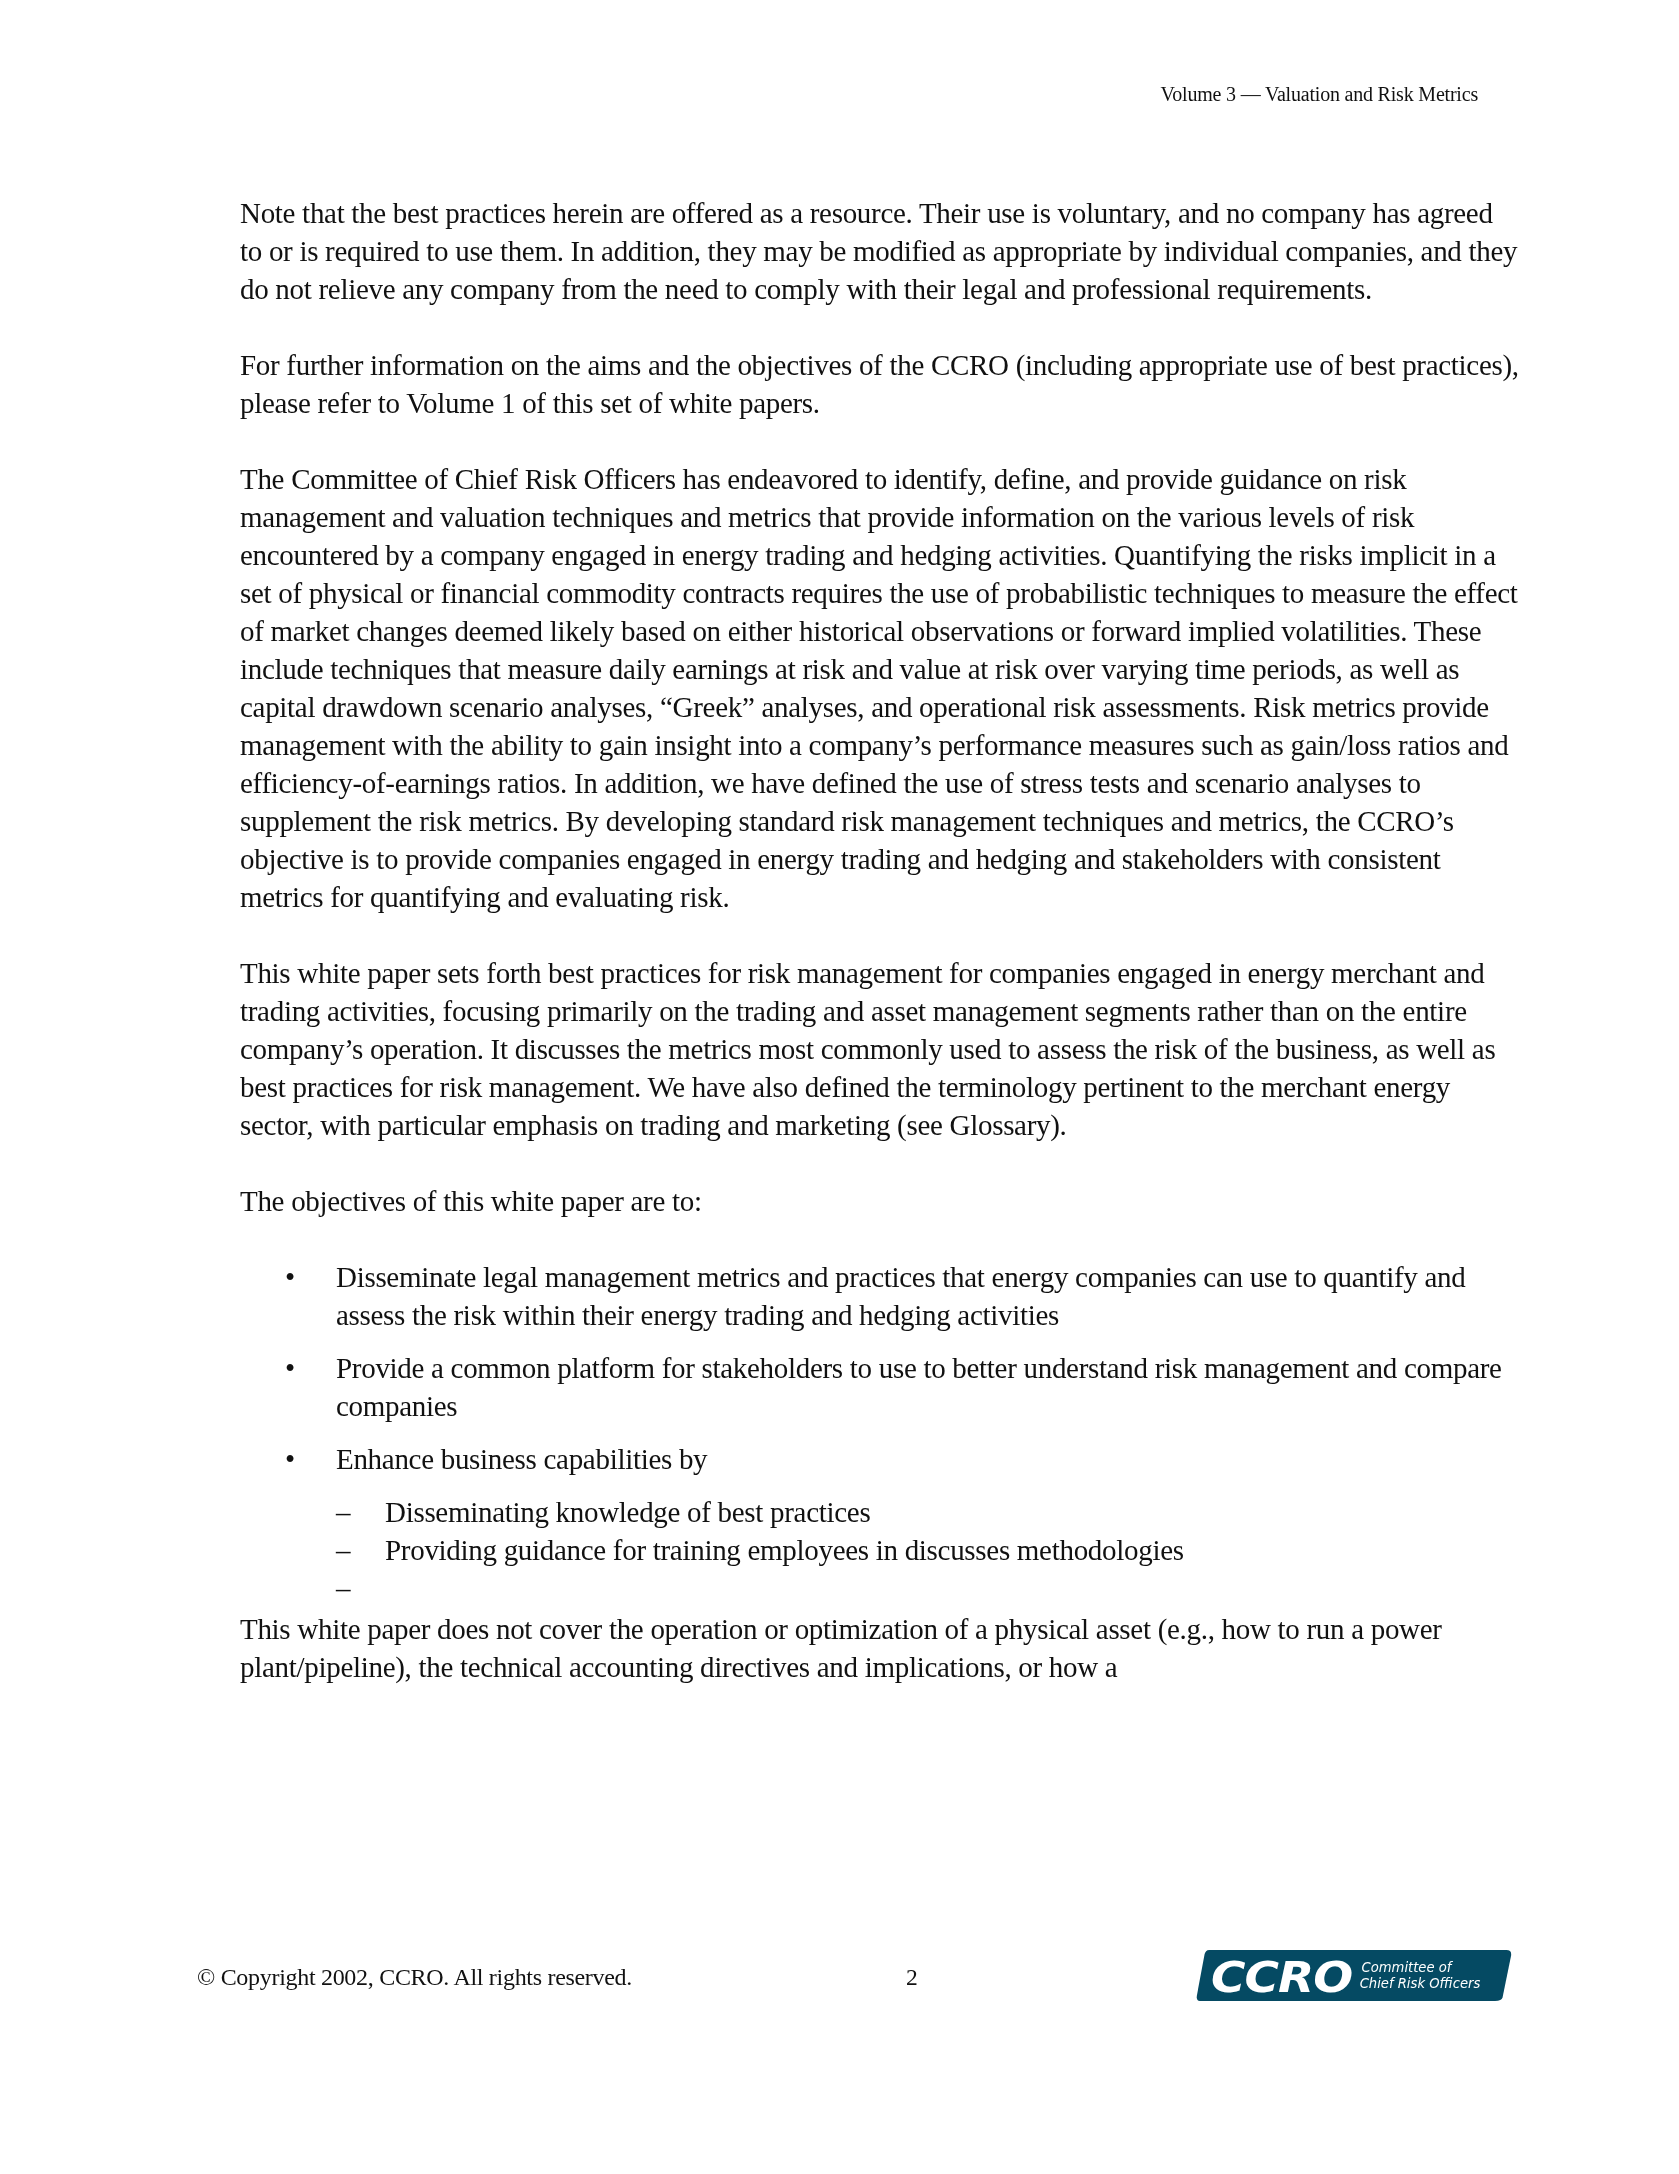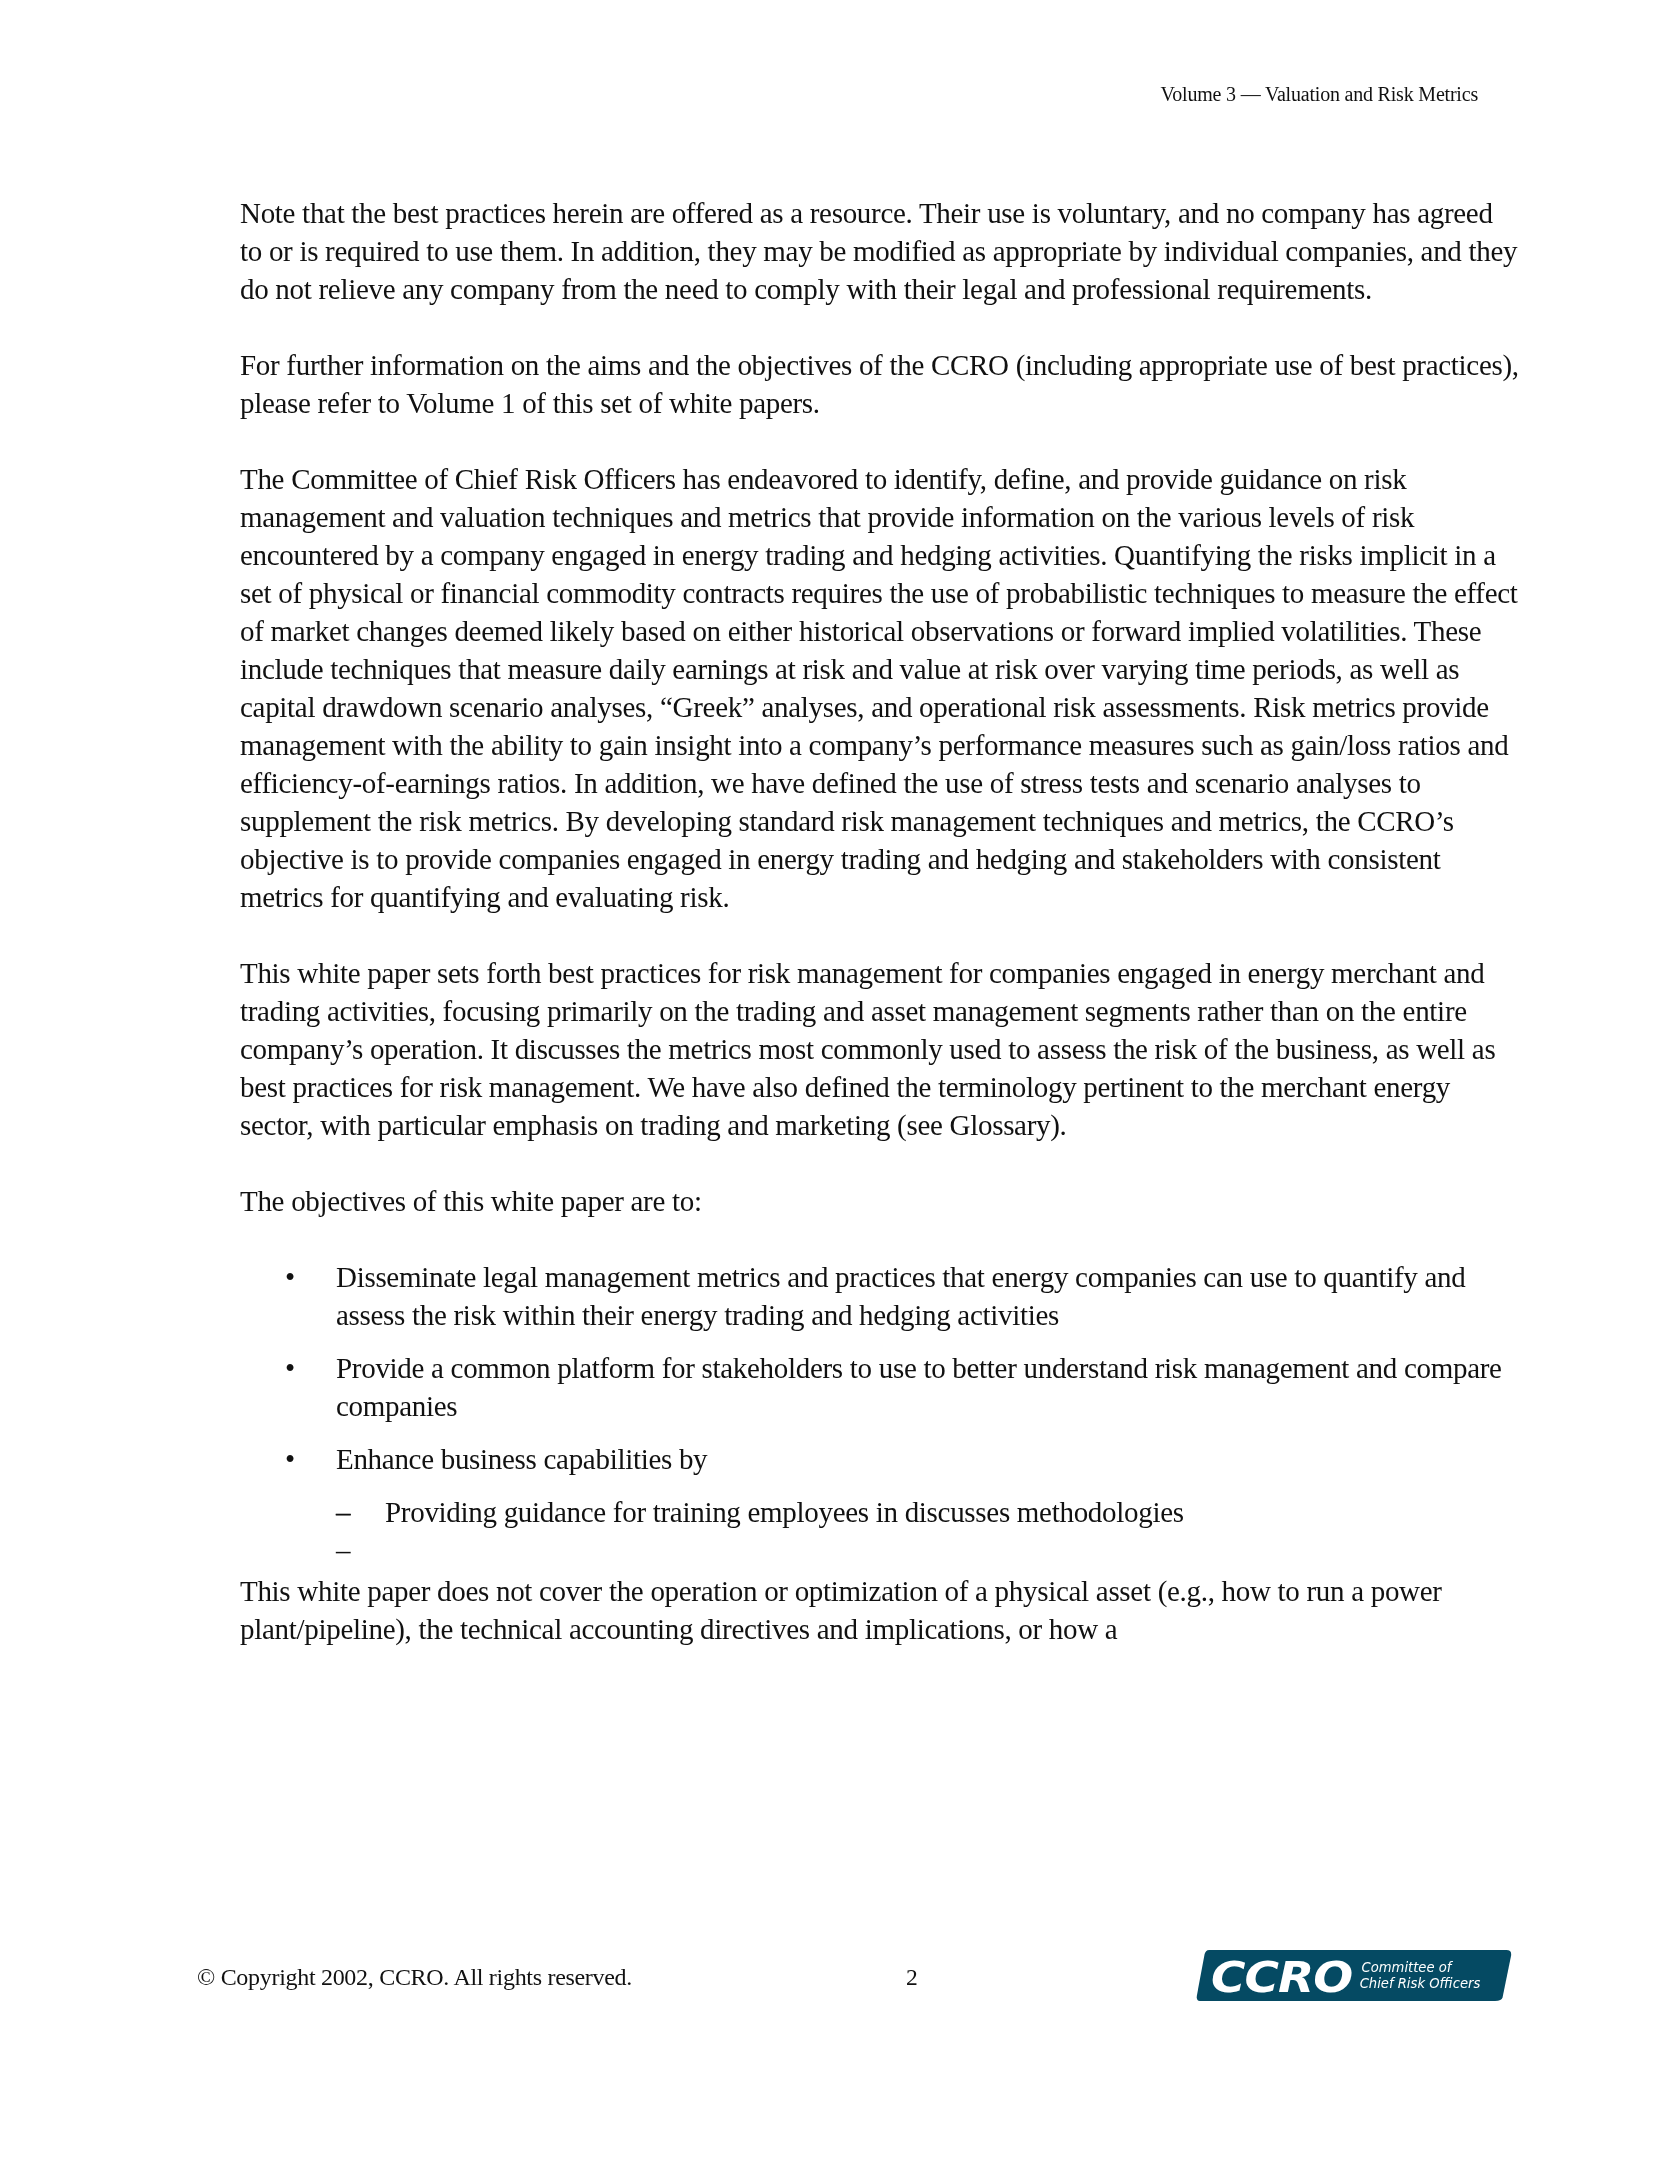--- a/index.html
+++ b/index.html
@@ -88,20 +88,21 @@
     <li>
       <span class="bullet-glyph">•</span>
       <span>Provide a common platform for stakeholders to use to better understand risk management and compare companies</span>
     </li>
     <li>
       <span class="bullet-glyph">•</span>
       <span>Enhance business capabilities by</span>
       <ul class="dashes">
         <li>
           <span class="dash-glyph">–</span>
+          <span>Disseminating knowledge of best practices</span>
         </li>
         <li>
           <span class="dash-glyph">–</span>
           <span>Providing guidance for training employees in discusses methodologies</span>
         </li>
         <li>
           <span class="dash-glyph">–</span>
         </li>
       </ul>
     </li>

